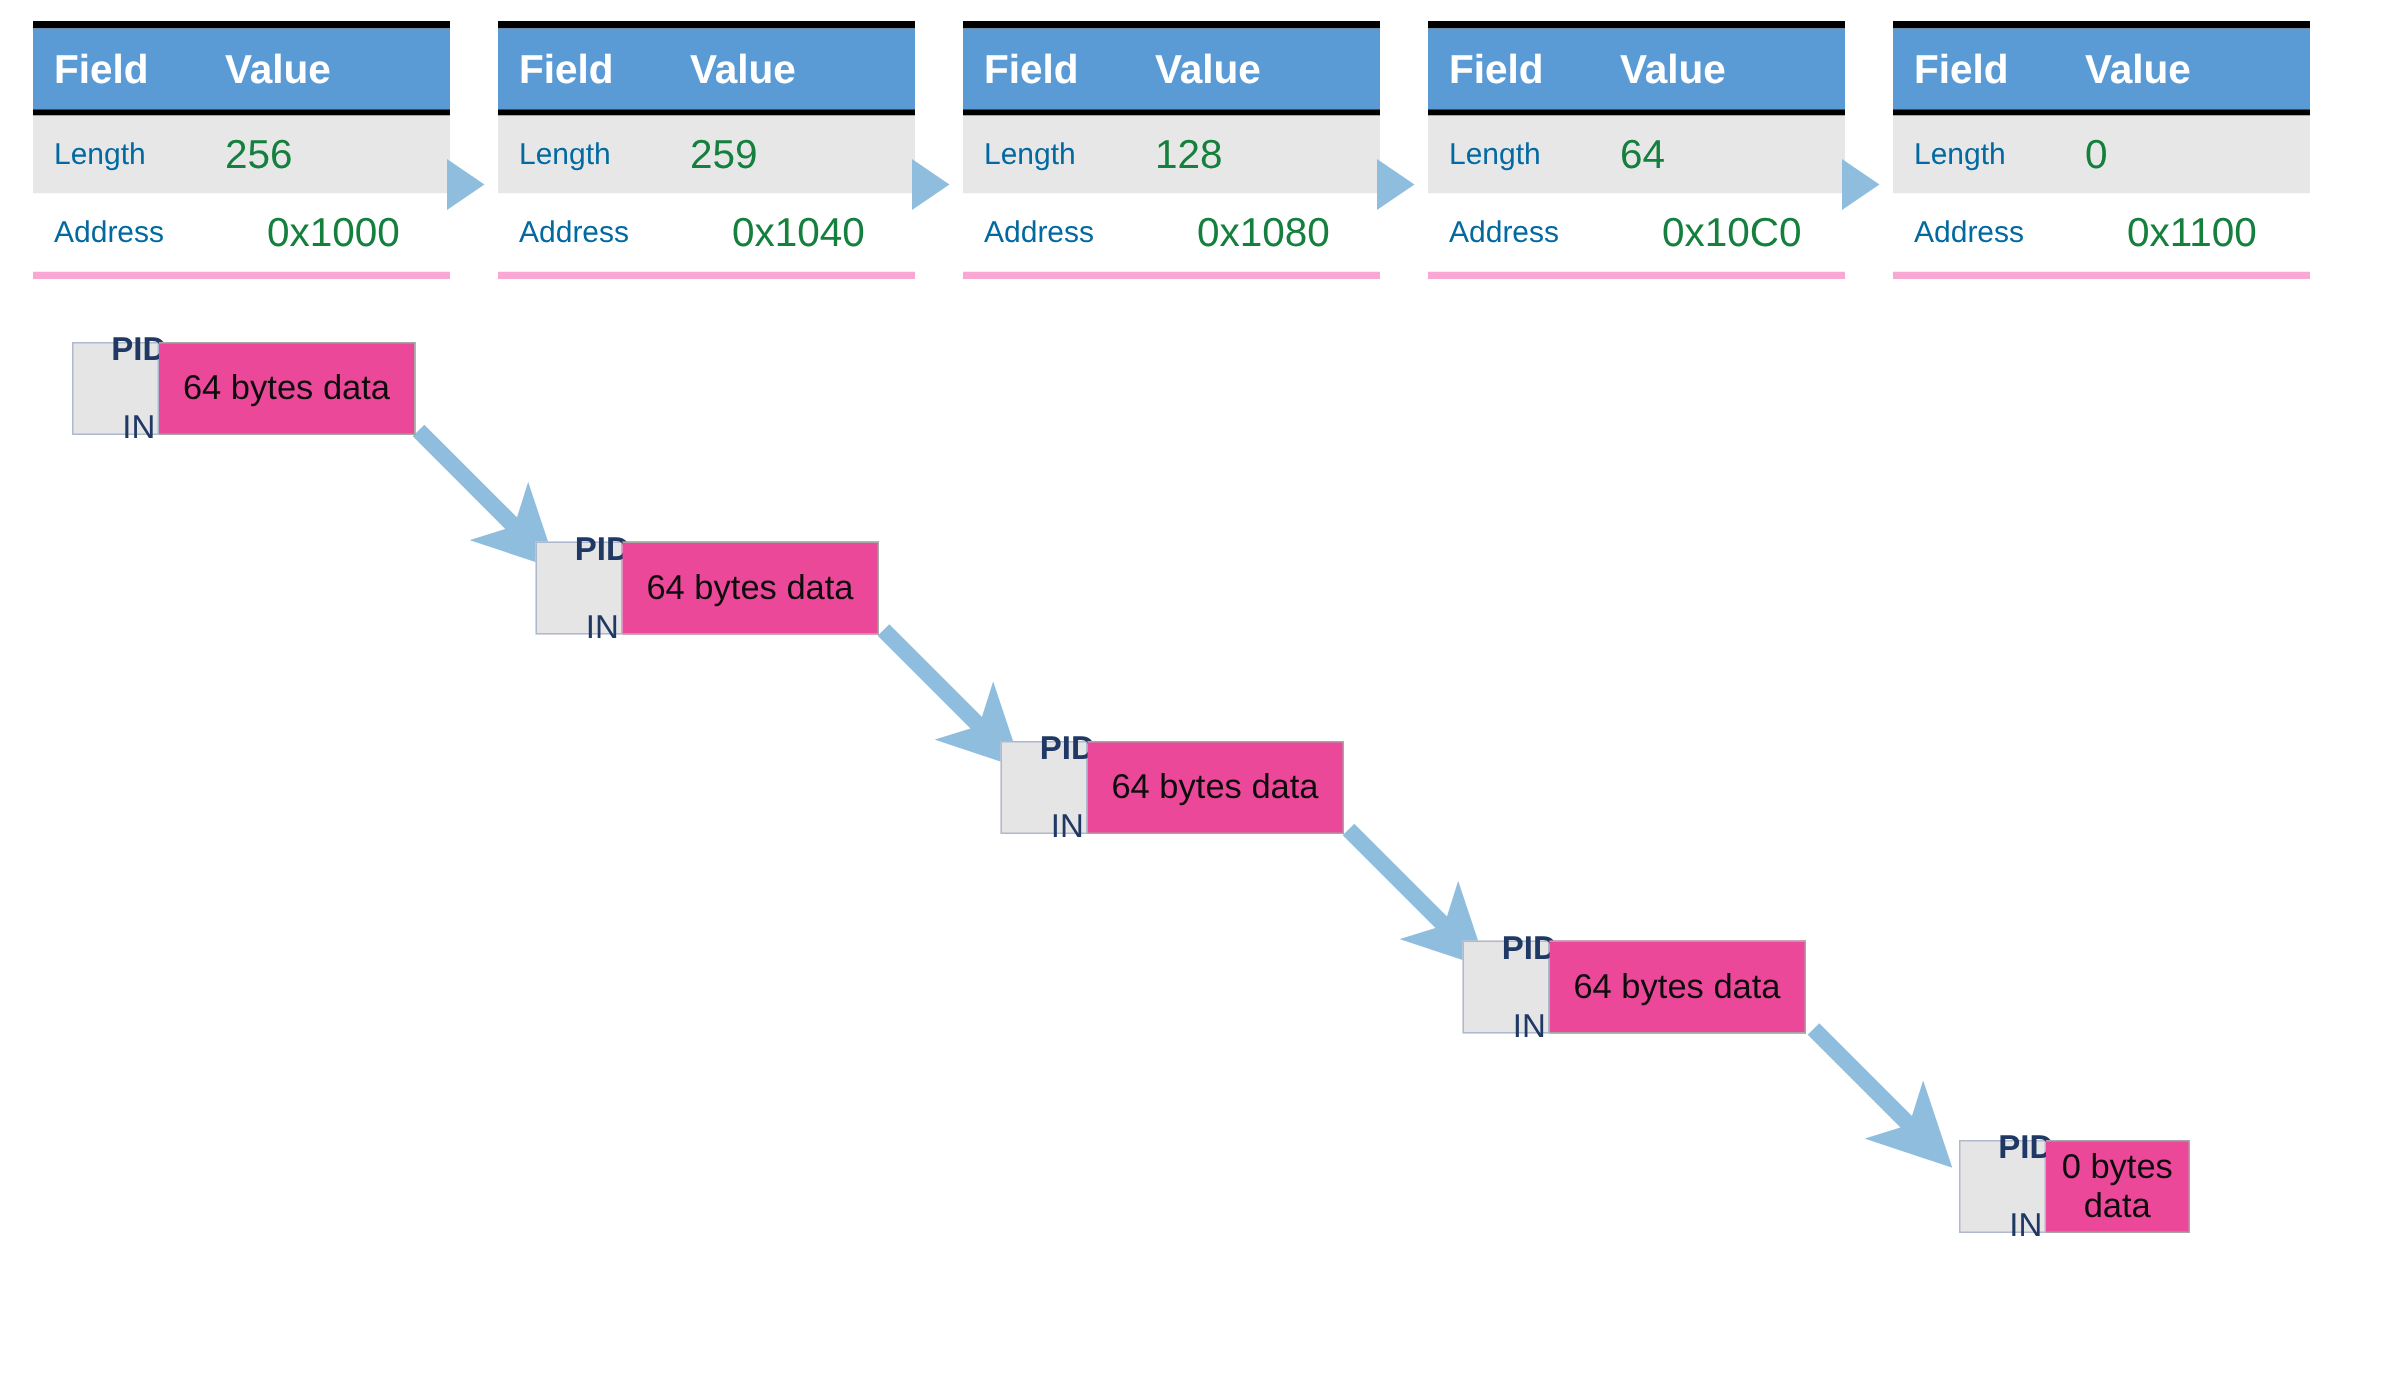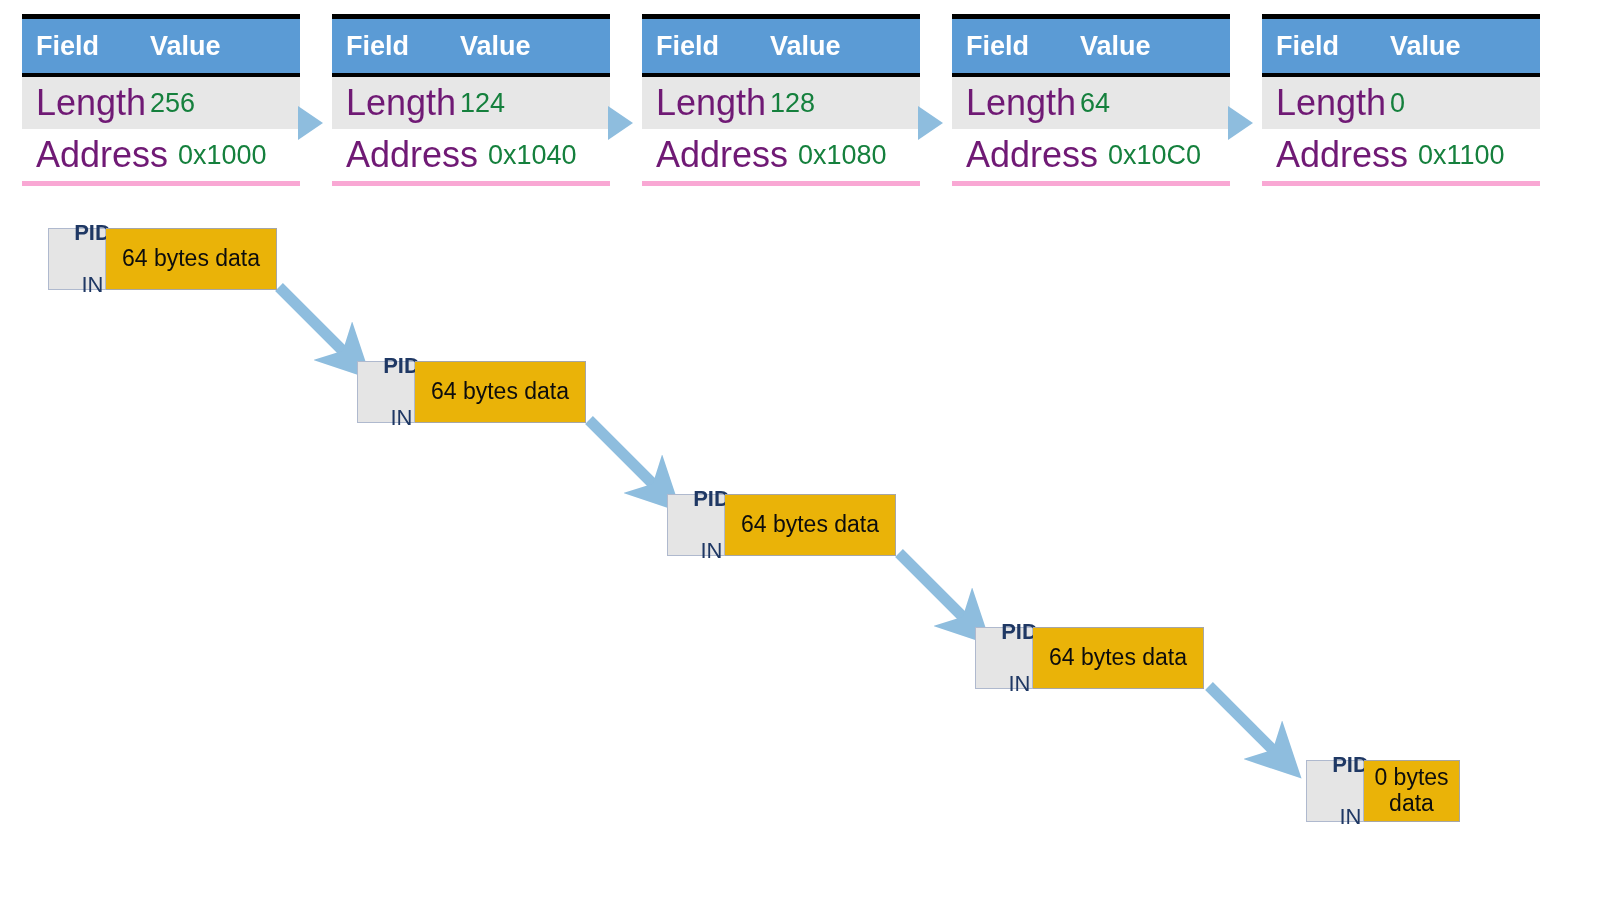--- a/index.html
+++ b/index.html
@@ -50,22 +50,22 @@
   }
   .desc-row.plain {
     background: #ffffff;
     gap: 28px;
   }
 
   .cell-field {
     width: 128px;
     padding-left: 14px;
     box-sizing: border-box;
-    font-size: 36px;
-    color: #701a75;
+    font-size: 20px;
+    color: #0369a1;
     white-space: nowrap;
   }
   .cell-value {
     flex: 1;
     font-size: 27px;
     color: #15803d;
     white-space: nowrap;
   }
   .desc-row.header .cell-field,
   .desc-row.header .cell-value {
@@ -106,21 +106,21 @@
     font-weight: bold;
     color: #1F3864;
   }
   .pid-bottom {
     font-size: 22px;
     font-weight: normal;
     color: #1F3864;
     margin-top: 28px;
   }
   .data-cell {
-    background: #eab308;
+    background: #ec4899;
     border: 1px solid #A6A6A6;
     border-left: none;
     box-sizing: border-box;
     display: flex;
     align-items: center;
     justify-content: center;
     text-align: center;
     font-size: 23px;
     color: #0d0d0d;
     line-height: 1.12;
@@ -159,21 +159,21 @@
 
   <div class="connector-arrow" style="left:298px; top:106px;"></div>
 
   <div class="desc-table" style="left:332px;">
     <div class="desc-row header">
       <div class="cell-field">Field</div>
       <div class="cell-value">Value</div>
     </div>
     <div class="desc-row banded">
       <div class="cell-field">Length</div>
-      <div class="cell-value">124</div>
+      <div class="cell-value">259</div>
     </div>
     <div class="desc-row plain">
       <div class="cell-field">Address</div>
       <div class="cell-value">0x1040</div>
     </div>
   </div>
 
   <div class="connector-arrow" style="left:608px; top:106px;"></div>
 
   <div class="desc-table" style="left:642px;">

